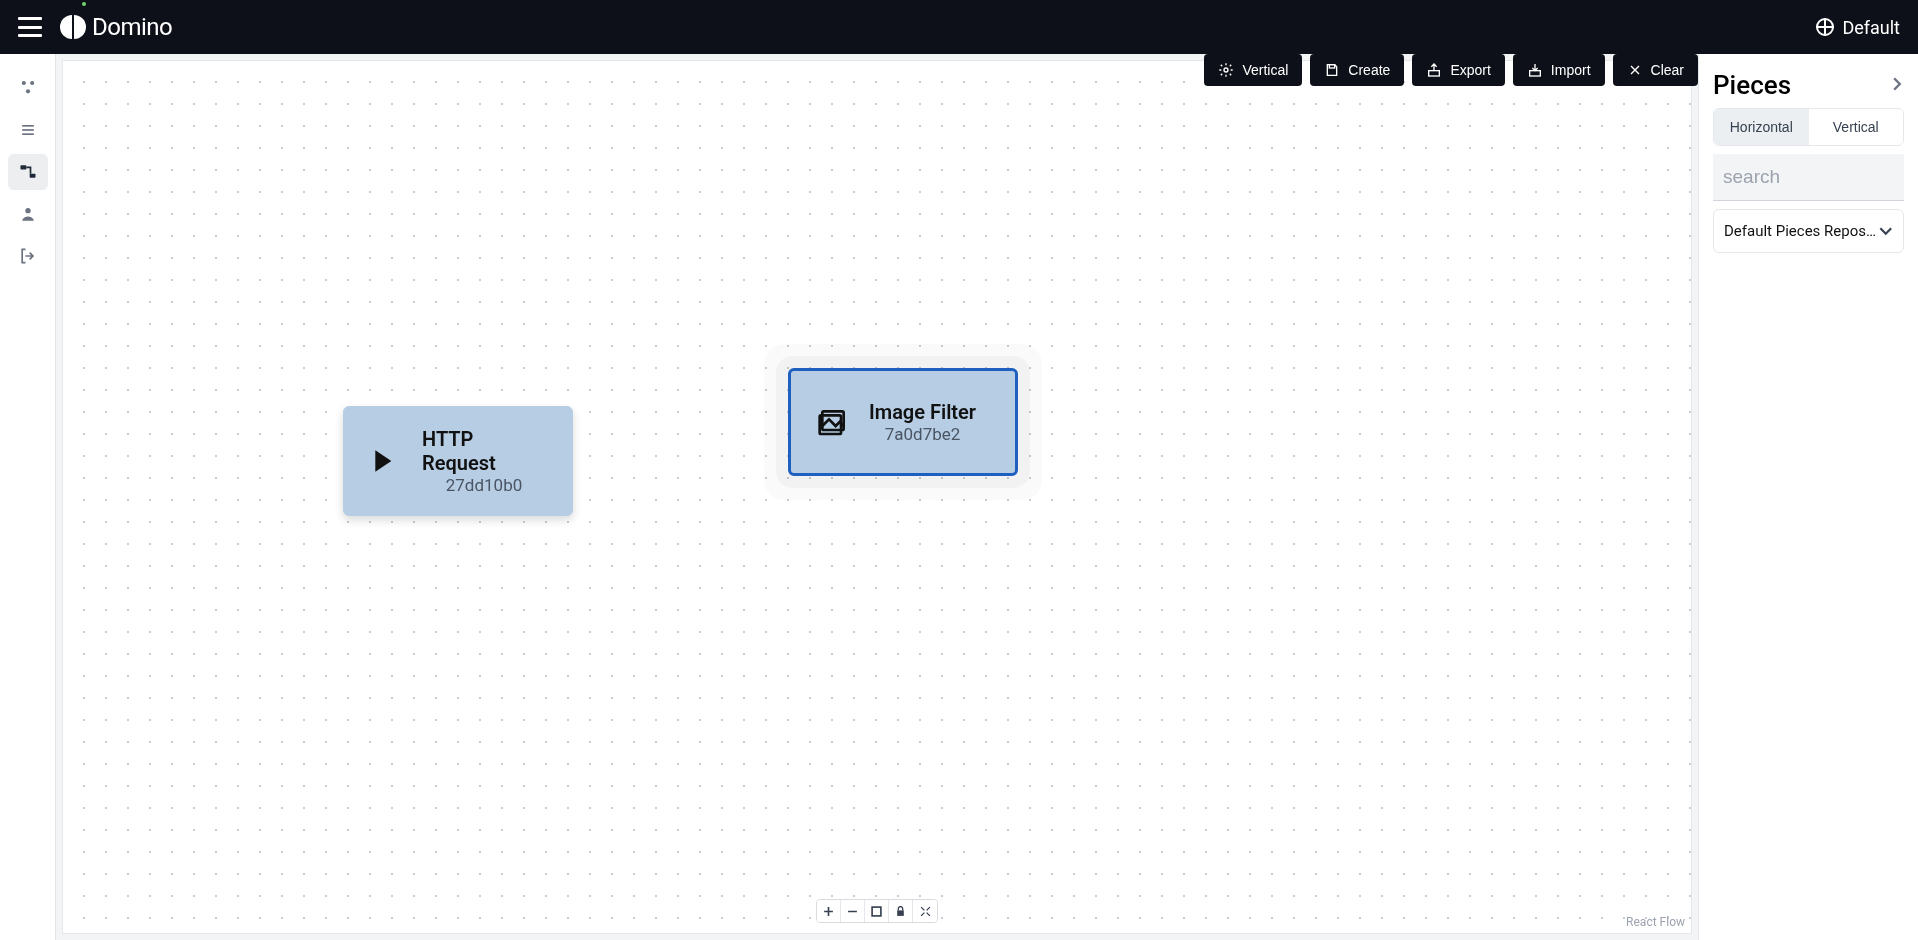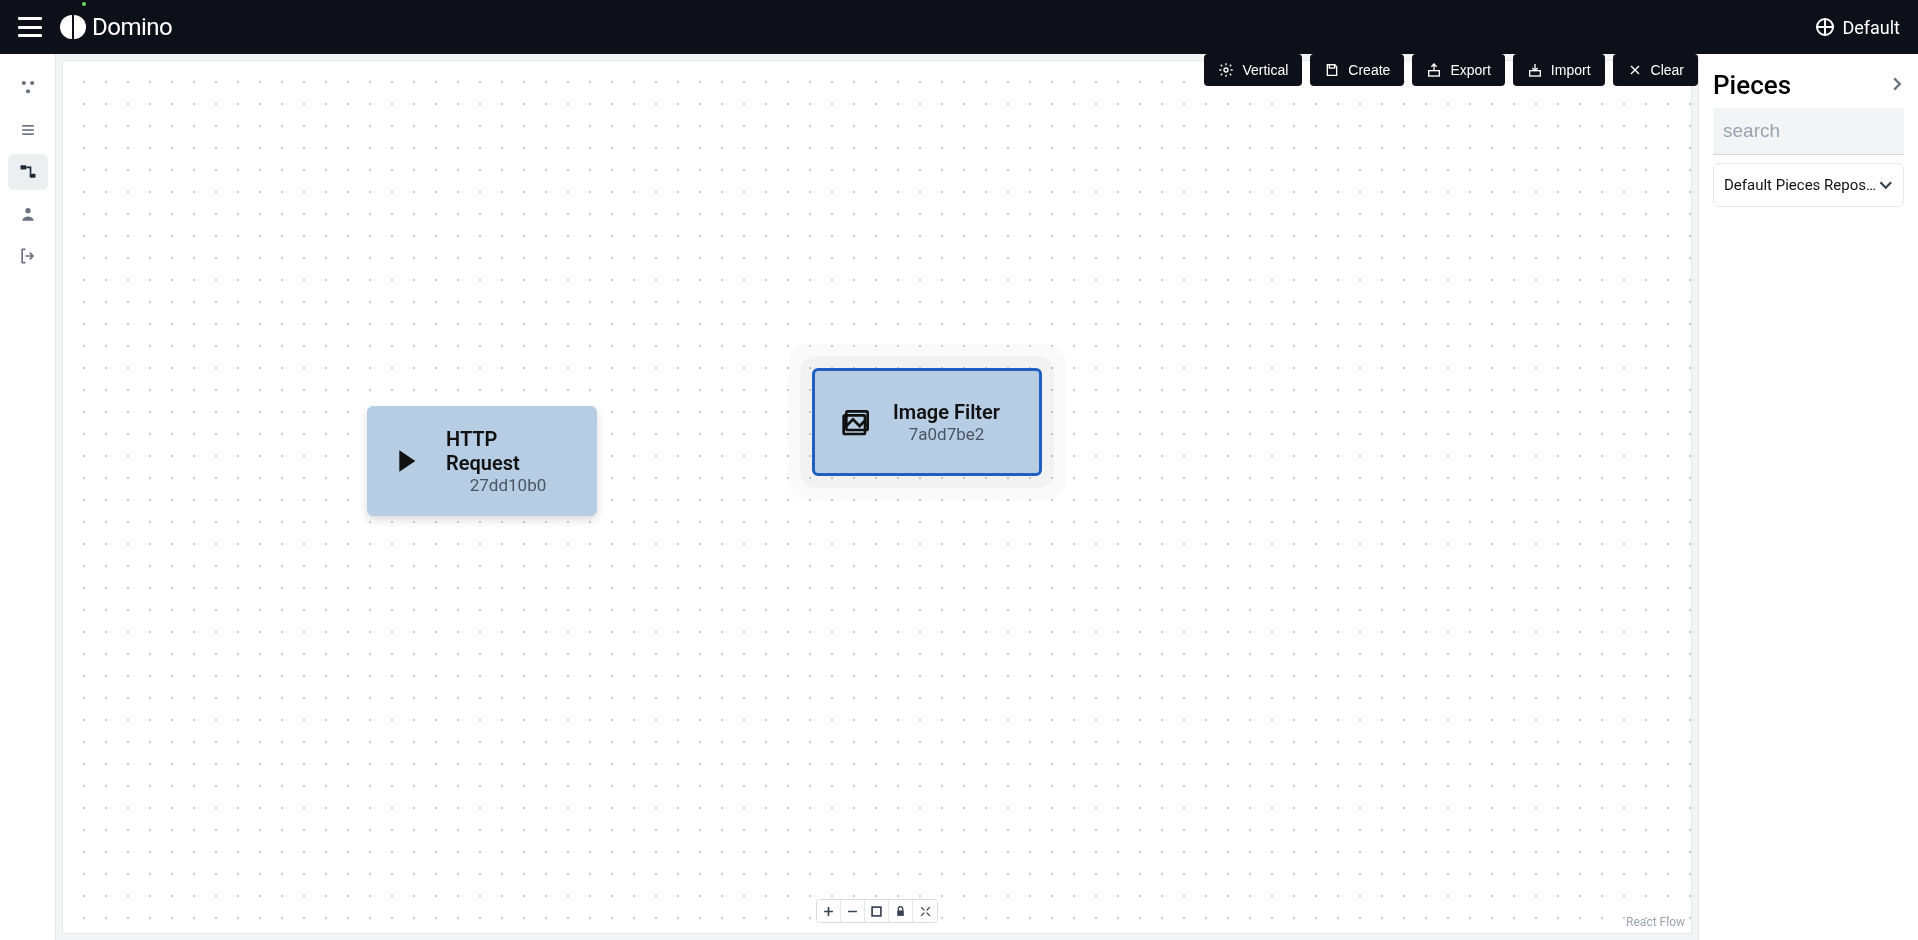--- a/index.html
+++ b/index.html
@@ -102,21 +102,20 @@
     background: #b6cde4;
     border: 1px solid #b6cde4;
     border-radius: 6px;
     box-shadow: 0 4px 10px rgba(0,0,0,0.15);
     display: flex;
     align-items: center;
     padding: 6px 26px;
     gap: 20px;
     z-index: 3;
     cursor: grab;
-    margin-left: 24px;
   }
   .flow-node.selected {
     border: 3px solid #1e5fbf;
     box-shadow: 0 0 0 12px rgba(0,0,0,0.03), 0 0 0 24px rgba(0,0,0,0.02);
   }
   .node-icon { display: flex; align-items: center; justify-content: center; }
   .node-icon svg { width: 32px; height: 32px; }
   .node-labels { display: flex; flex-direction: column; align-items: center; }
   .node-title { font-size: 20px; font-weight: 600; color: #111; }
   .node-sub   { font-size: 17px; color: #4b5563; }
@@ -399,20 +398,24 @@
   <div class="right-panel">
     <div class="panel-header">
       <div class="panel-title">Pieces</div>
       <div class="chev">
         <svg width="14" height="14" viewBox="0 0 10 10">
             <path d="M3 1l4 4-4 4" stroke="#6b7280" stroke-width="1.6" fill="none"></path>
           </svg>
       </div>
     </div>
 
+    <div class="seg">
+      <button class="active">Horizontal</button>
+      <button>Vertical</button>
+    </div>
 
     <div class="search-box">
       <input type="text" placeholder="search" style="">
     </div>
 
     <div class="repo-select">
       <span class="label">Default Pieces Reposit…</span>
       <svg width="14" height="14" viewBox="0 0 10 10">
           <path d="M1 3l4 4 4-4" stroke="#374151" stroke-width="1.6" fill="none"></path>
         </svg>

